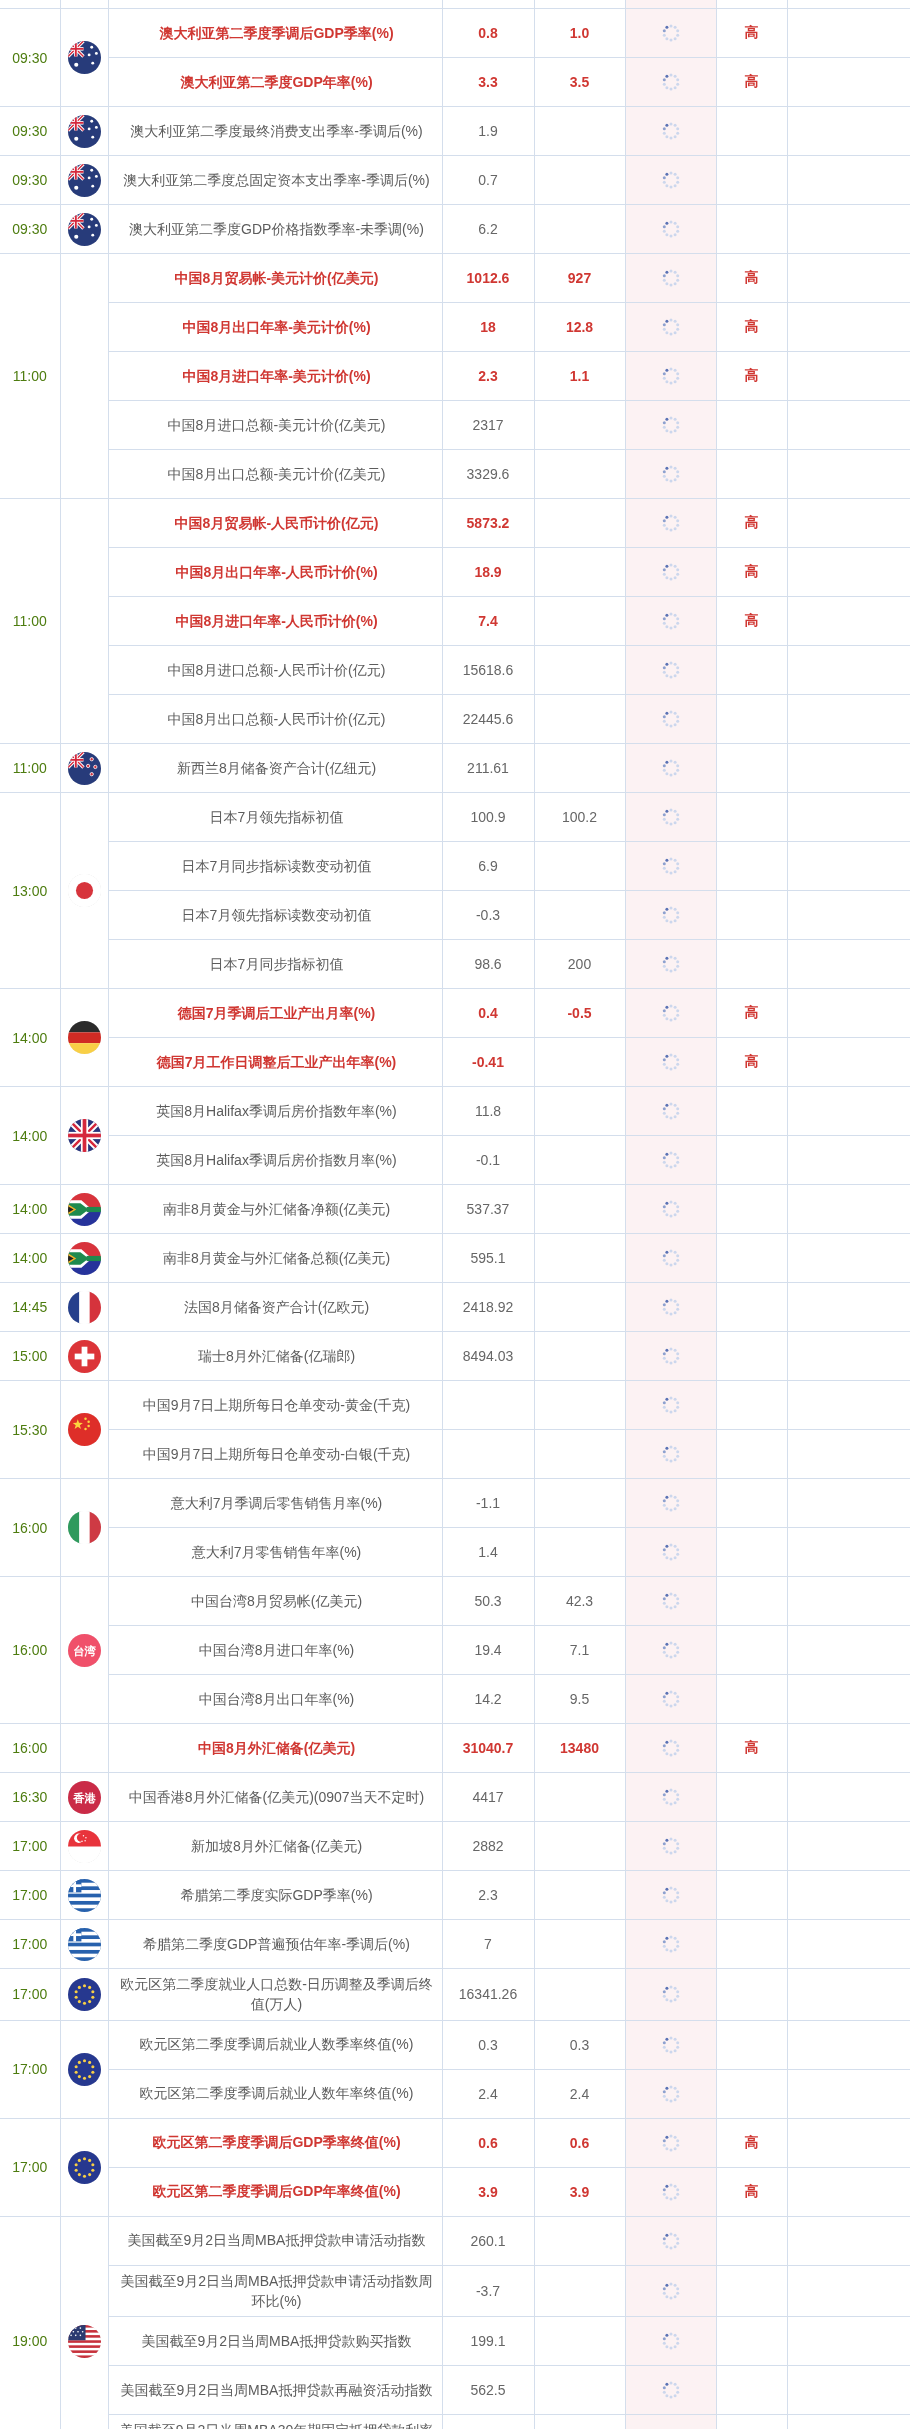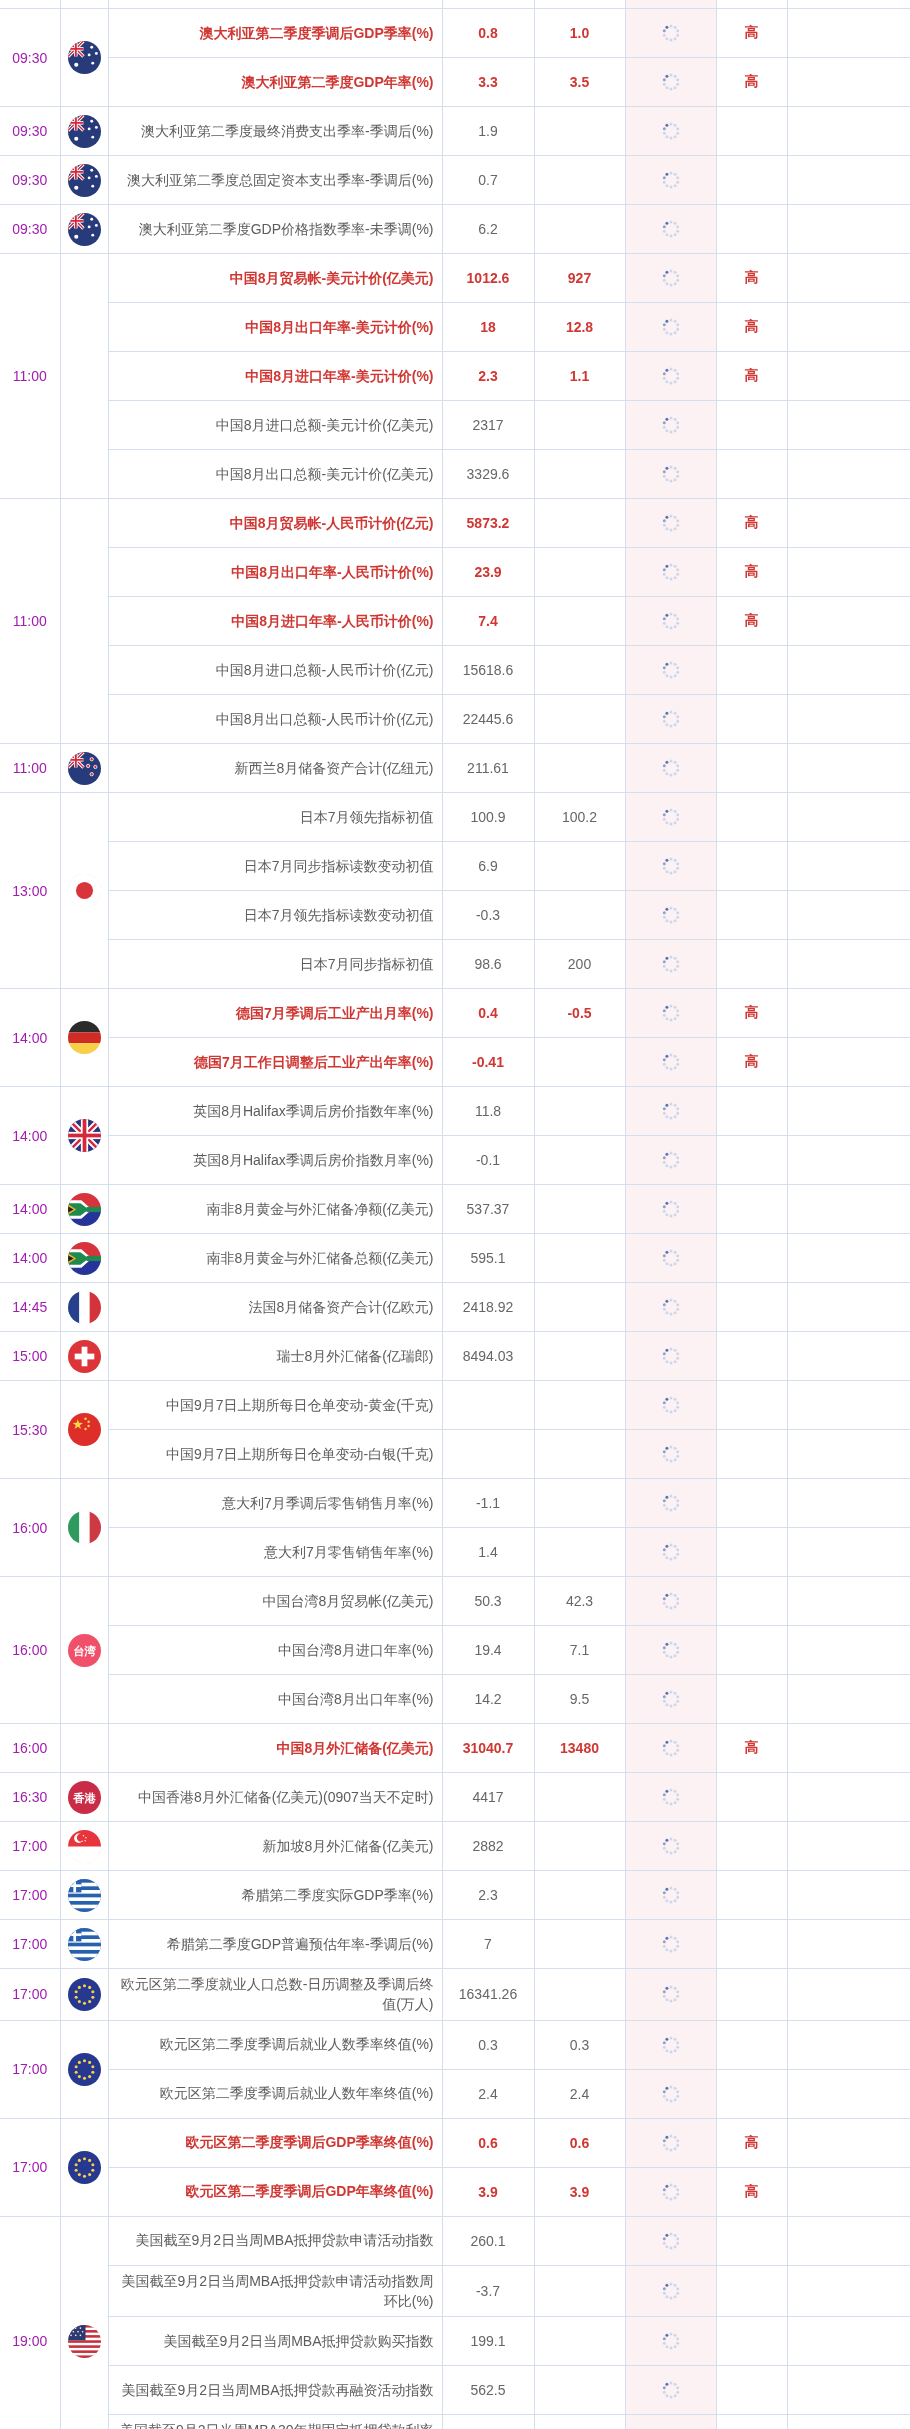--- a/index.html
+++ b/index.html
@@ -2,22 +2,22 @@
 <html><head>
 <meta charset="utf-8">
 <style>
   html,body{margin:0;padding:0;background:#fff;}
   body{width:910px;font-family:"Liberation Sans","DejaVu Sans",sans-serif;}
   table{border-collapse:collapse;table-layout:fixed;width:910px;}
   td{border:1px solid #d4deec;height:38px;padding:0;font-size:14px;color:#666;
      text-align:center;vertical-align:middle;overflow:hidden;}
   td:first-child{border-left:none;}
   tr.partial td{height:8px;border-top:none;}
-  td.name{text-align:right;padding:5px 8px 5px 11px;line-height:1.45;color:#5c5c5c;}
-  td.timec{color:#a21caf;}
+  td.name{text-align:center;padding:5px 8px 5px 11px;line-height:1.45;color:#5c5c5c;}
+  td.timec{color:#4d7c0f;}
   td.spinc{background:#fcf2f3;}
   tr.hi td.name, tr.hi td.val, td.badge{color:#d03732;font-weight:bold;}
   .flag{display:inline-block;width:33px;height:33px;border-radius:50%;overflow:hidden;
         box-shadow:inset 0 0 1px rgba(0,0,0,.25);vertical-align:middle;line-height:0;}
   .flag svg{display:block;}
   .spin{display:inline-block;width:20px;height:20px;vertical-align:middle;line-height:0;}
 </style>
 </head>
 <body>
 
@@ -311,21 +311,21 @@
               <circle cx="5.9" cy="15.7" r="1.5" fill="#ccd7ed"></circle>
               <circle cx="3.3" cy="12.2" r="1.5" fill="#ccd7ed"></circle>
               <circle cx="3.3" cy="7.8" r="1.5" fill="#8ea1cf"></circle>
               <circle cx="5.9" cy="4.3" r="1.5" fill="#5a72b4"></circle>
             </svg></span></td>
         <td class="badge">高</td>
         <td></td>
       </tr>
       <tr class="hi">
         <td class="name">中国8月出口年率-人民币计价(%)</td>
-        <td class="val">23.9</td>
+        <td class="val">18.9</td>
         <td class="val"></td>
         <td class="spinc"><span class="spin"><svg width="20" height="20" viewBox="0 0 20 20">
               <circle cx="10" cy="3" r="1.5" fill="#ccd7ed"></circle>
               <circle cx="14.1" cy="4.3" r="1.5" fill="#ccd7ed"></circle>
               <circle cx="16.7" cy="7.8" r="1.5" fill="#ccd7ed"></circle>
               <circle cx="16.7" cy="12.2" r="1.5" fill="#ccd7ed"></circle>
               <circle cx="14.1" cy="15.7" r="1.5" fill="#ccd7ed"></circle>
               <circle cx="10" cy="17" r="1.5" fill="#ccd7ed"></circle>
               <circle cx="5.9" cy="15.7" r="1.5" fill="#ccd7ed"></circle>
               <circle cx="3.3" cy="12.2" r="1.5" fill="#ccd7ed"></circle>

